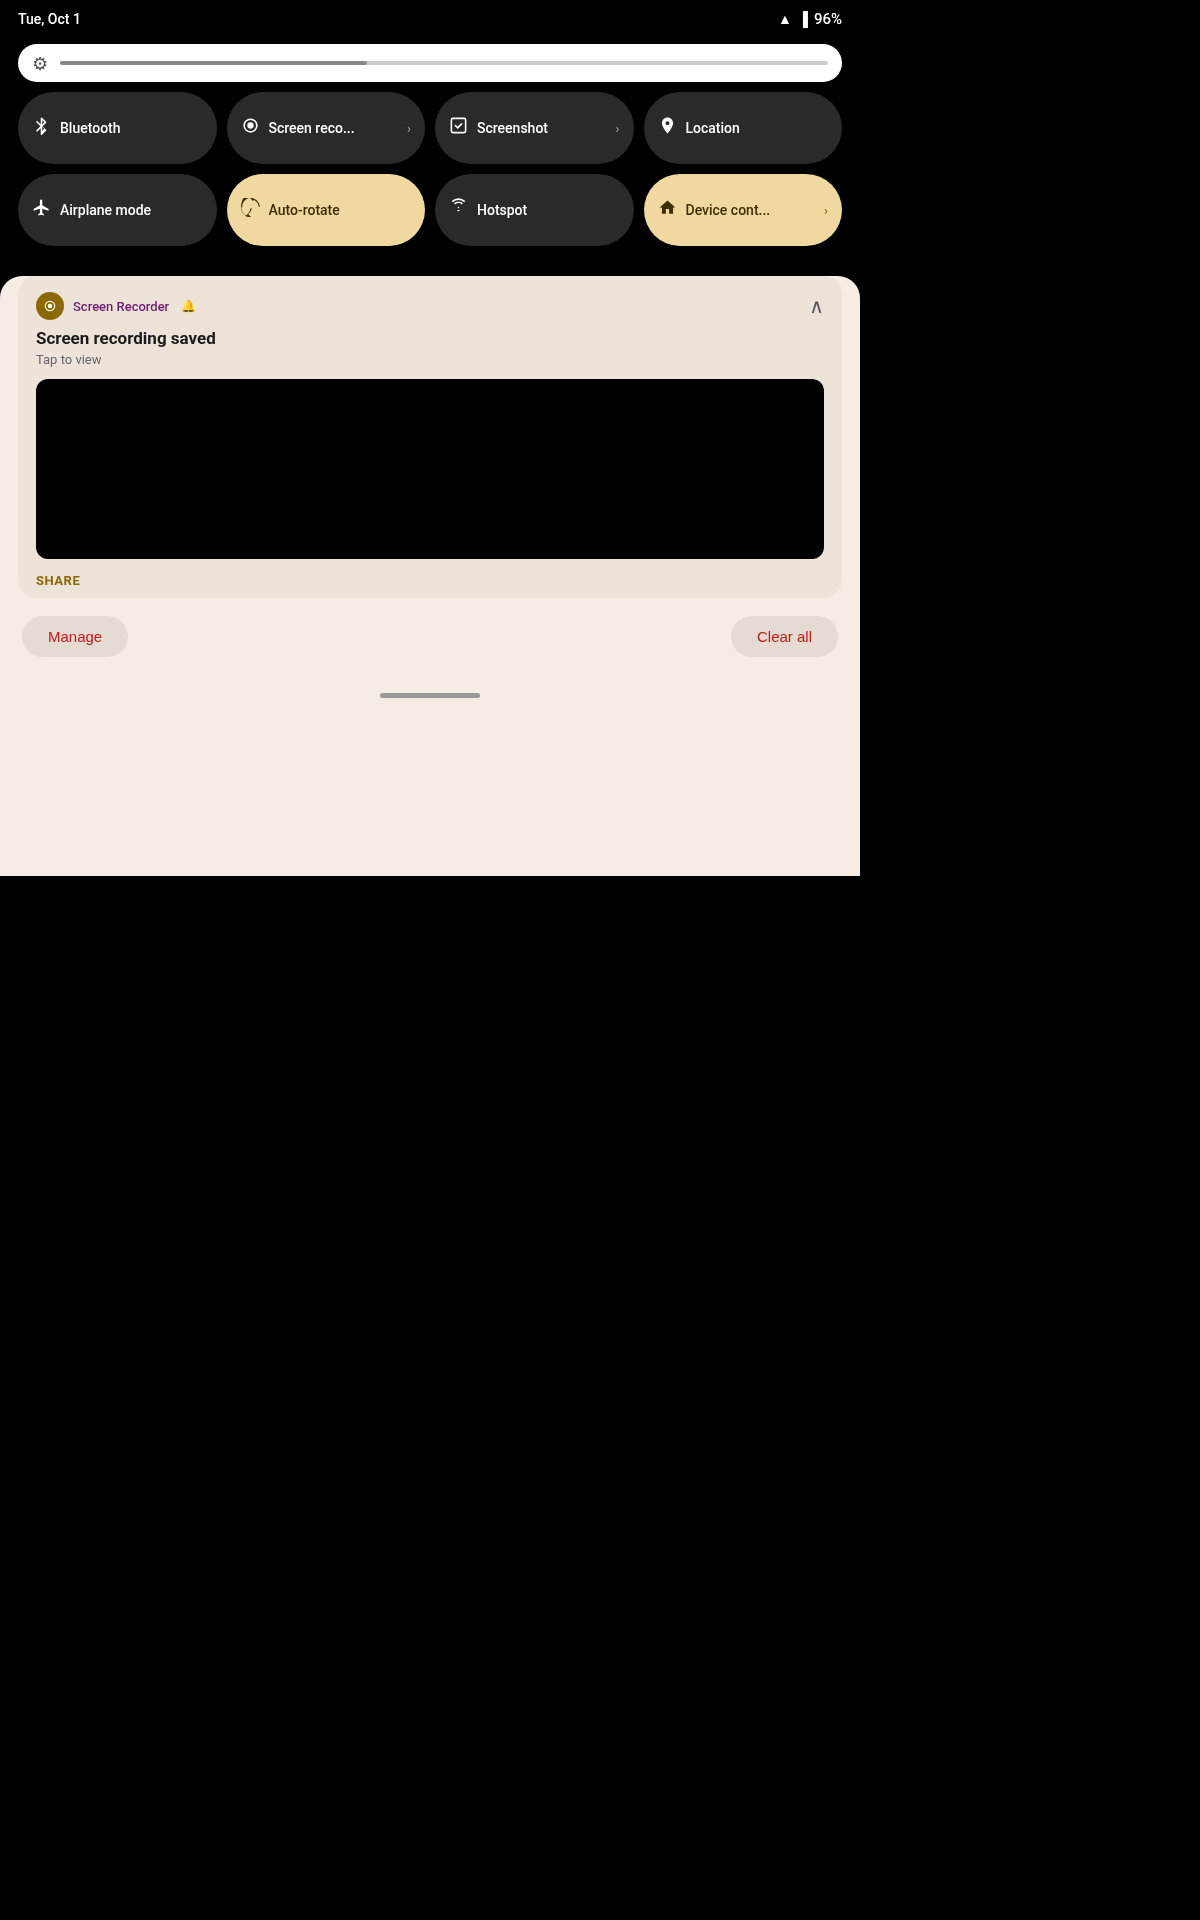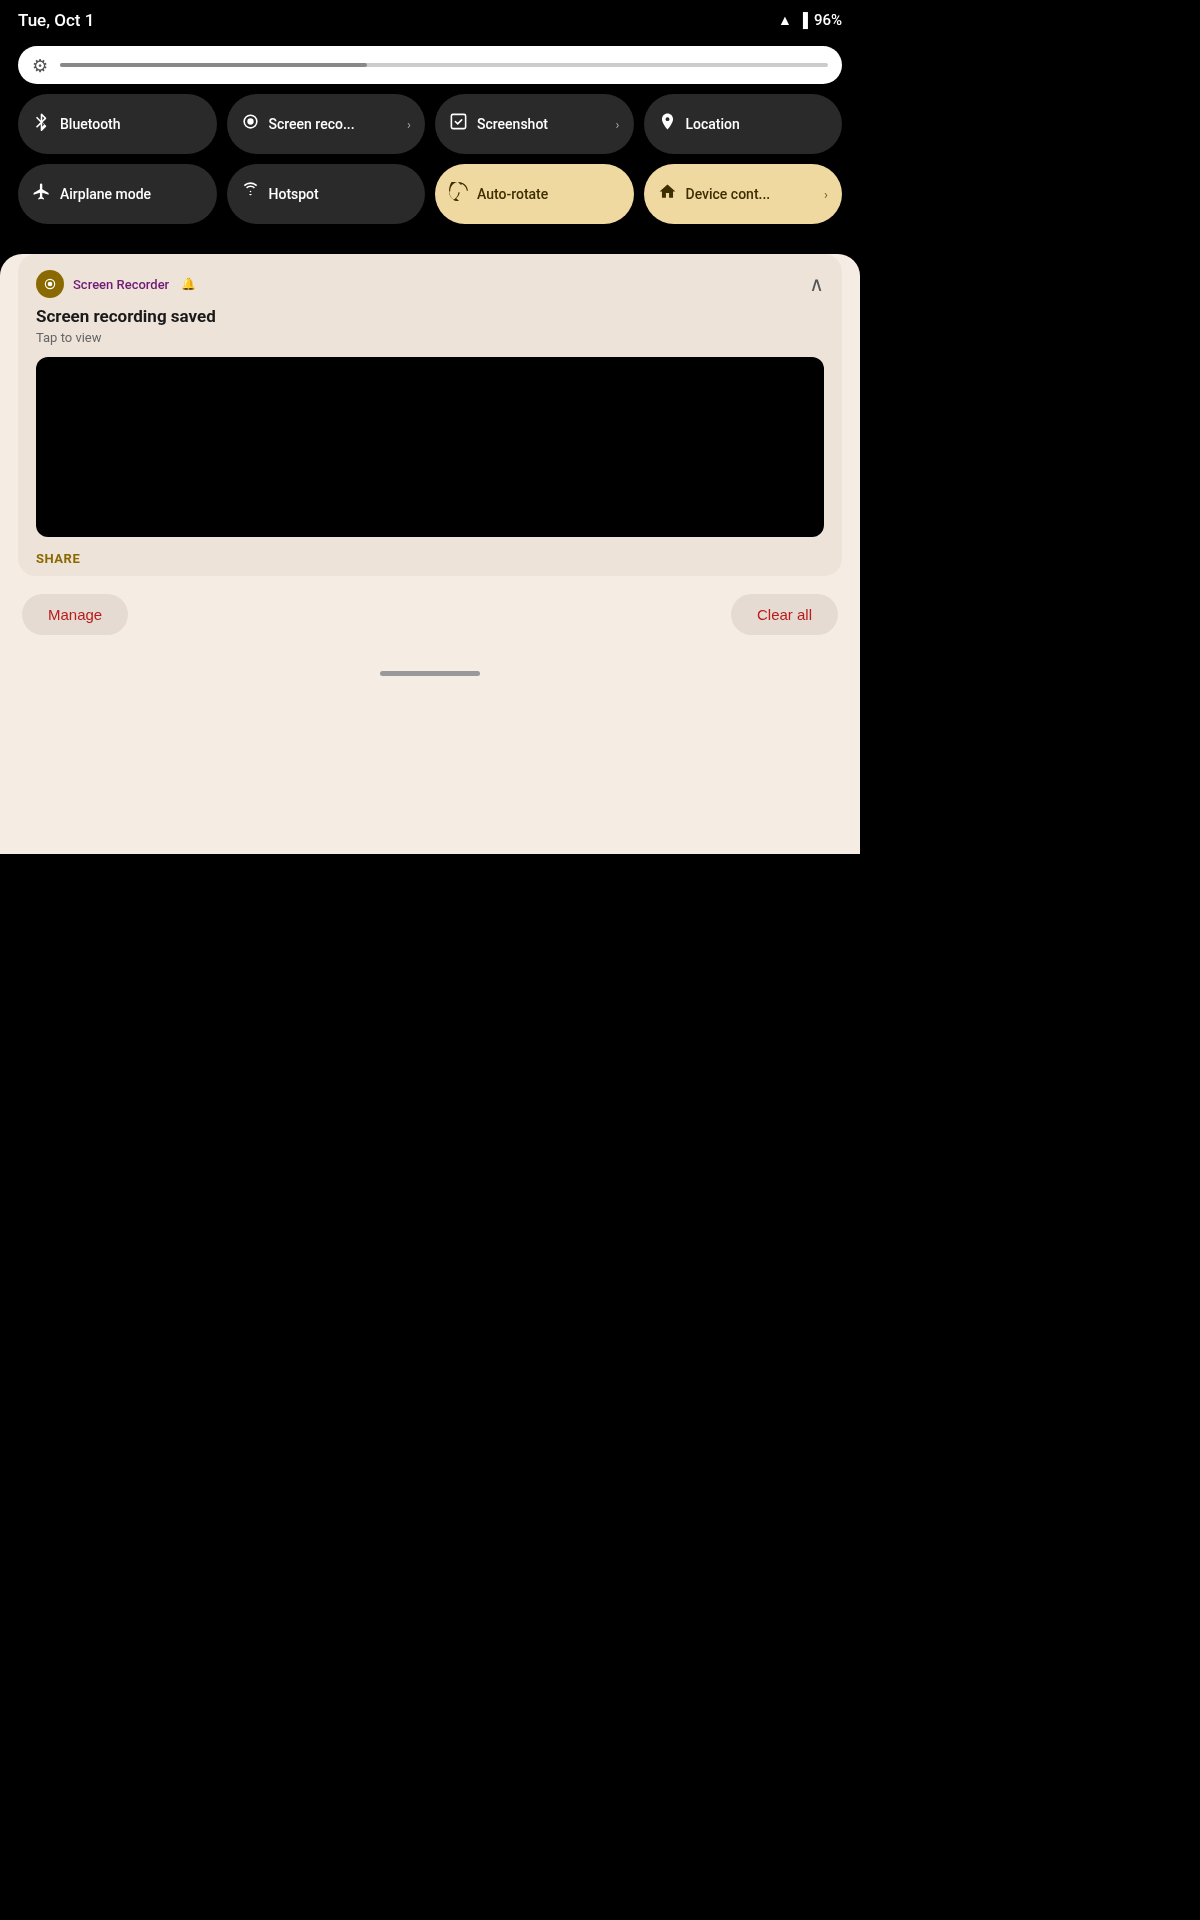--- a/index.html
+++ b/index.html
@@ -15,21 +15,21 @@
     
     .status-bar {
       display: flex;
       justify-content: space-between;
       align-items: center;
       padding: 10px 18px;
       background: #000;
     }
     .status-bar-left {
       color: #fff;
-      font-size: 17px;
+      font-size: 14px;
       font-weight: 500;
     }
     .status-bar-right {
       display: flex;
       align-items: center;
       gap: 6px;
       color: #fff;
       font-size: 15px;
       font-weight: 500;
     }
@@ -78,21 +78,21 @@
       padding: 0 18px 12px 18px;
       background: #000;
     }
     .tile {
       background: #2a2a2a;
       border-radius: 50px;
       display: flex;
       align-items: center;
       gap: 9px;
       padding: 0 14px;
-      height: 60px;
+      height: 72px;
       cursor: pointer;
       position: relative;
     }
     .tile.active {
       background: #f0d9a0;
     }
     .tile-icon {
       font-size: 19px;
       color: #fff;
       flex-shrink: 0;
@@ -296,36 +296,36 @@
 
   <div class="tile">
     <span class="tile-icon">
       <svg width="19" height="19" viewBox="0 0 24 24" fill="white">
           <path d="M21 16v-2l-8-5V3.5A1.5 1.5 0 0011.5 2 1.5 1.5 0 0010 3.5V9l-8 5v2l8-2.5V19l-2 1.5V22l3.5-1 3.5 1v-1.5L13 19v-5.5z"></path>
         </svg>
     </span>
     <span class="tile-label">Airplane mode</span>
   </div>
 
-  <div class="tile">
-    <span class="tile-icon">
-      <svg width="19" height="19" viewBox="0 0 24 24" fill="white">
-          <path d="M12 11a1 1 0 100 2 1 1 0 000-2zm-4.24-2.83a6 6 0 018.49 0l1.41-1.42a8 8 0 00-11.31 0zm-2.83-2.83a10 10 0 0114.14 0l1.42-1.42a12 12 0 00-16.98 0zM12 17l2-2H10l2 2z"></path>
-        </svg>
-    </span>
-    <span class="tile-label">Hotspot</span>
-  </div>
-
   <div class="tile active">
     <span class="tile-icon">
       <svg width="19" height="19" viewBox="0 0 24 24" fill="#3d2e00">
           <path d="M16.48 2.52c3.27 1.55 5.61 4.72 5.97 8.48h1.5C23.44 4.84 18.29 0 12 0l-.66.03 3.81 3.81 1.33-1.32zm-6.25-.77l-4.5-4.5-.53.53C2.52 0 0 4.65 0 12h1.5C1.5 7.02 4.14 2.7 8.23.75zM12 24c-6.29 0-11.44-4.84-11.95-11H.55C1.06 19.16 6.21 24 12 24l.66-.03-3.81-3.81-1.33 1.32c3.27-1.55 5.61-4.72 5.97-8.48h-1.5c-.46 4.28-3.1 7.86-6.49 9.54L7 23.75C8.67 23.9 10.33 24 12 24z"></path>
         </svg>
     </span>
     <span class="tile-label">Auto-rotate</span>
+  </div>
+
+  <div class="tile">
+    <span class="tile-icon">
+      <svg width="19" height="19" viewBox="0 0 24 24" fill="white">
+          <path d="M12 11a1 1 0 100 2 1 1 0 000-2zm-4.24-2.83a6 6 0 018.49 0l1.41-1.42a8 8 0 00-11.31 0zm-2.83-2.83a10 10 0 0114.14 0l1.42-1.42a12 12 0 00-16.98 0zM12 17l2-2H10l2 2z"></path>
+        </svg>
+    </span>
+    <span class="tile-label">Hotspot</span>
   </div>
 
   <div class="tile active">
     <span class="tile-icon">
       <svg width="19" height="19" viewBox="0 0 24 24" fill="#3d2e00">
           <path d="M10 20v-6h4v6h5v-8h3L12 3 2 12h3v8z"></path>
         </svg>
     </span>
     <span class="tile-label">Device cont...</span>
     <span class="tile-chevron" style="color:#7a5c00;">›</span>

